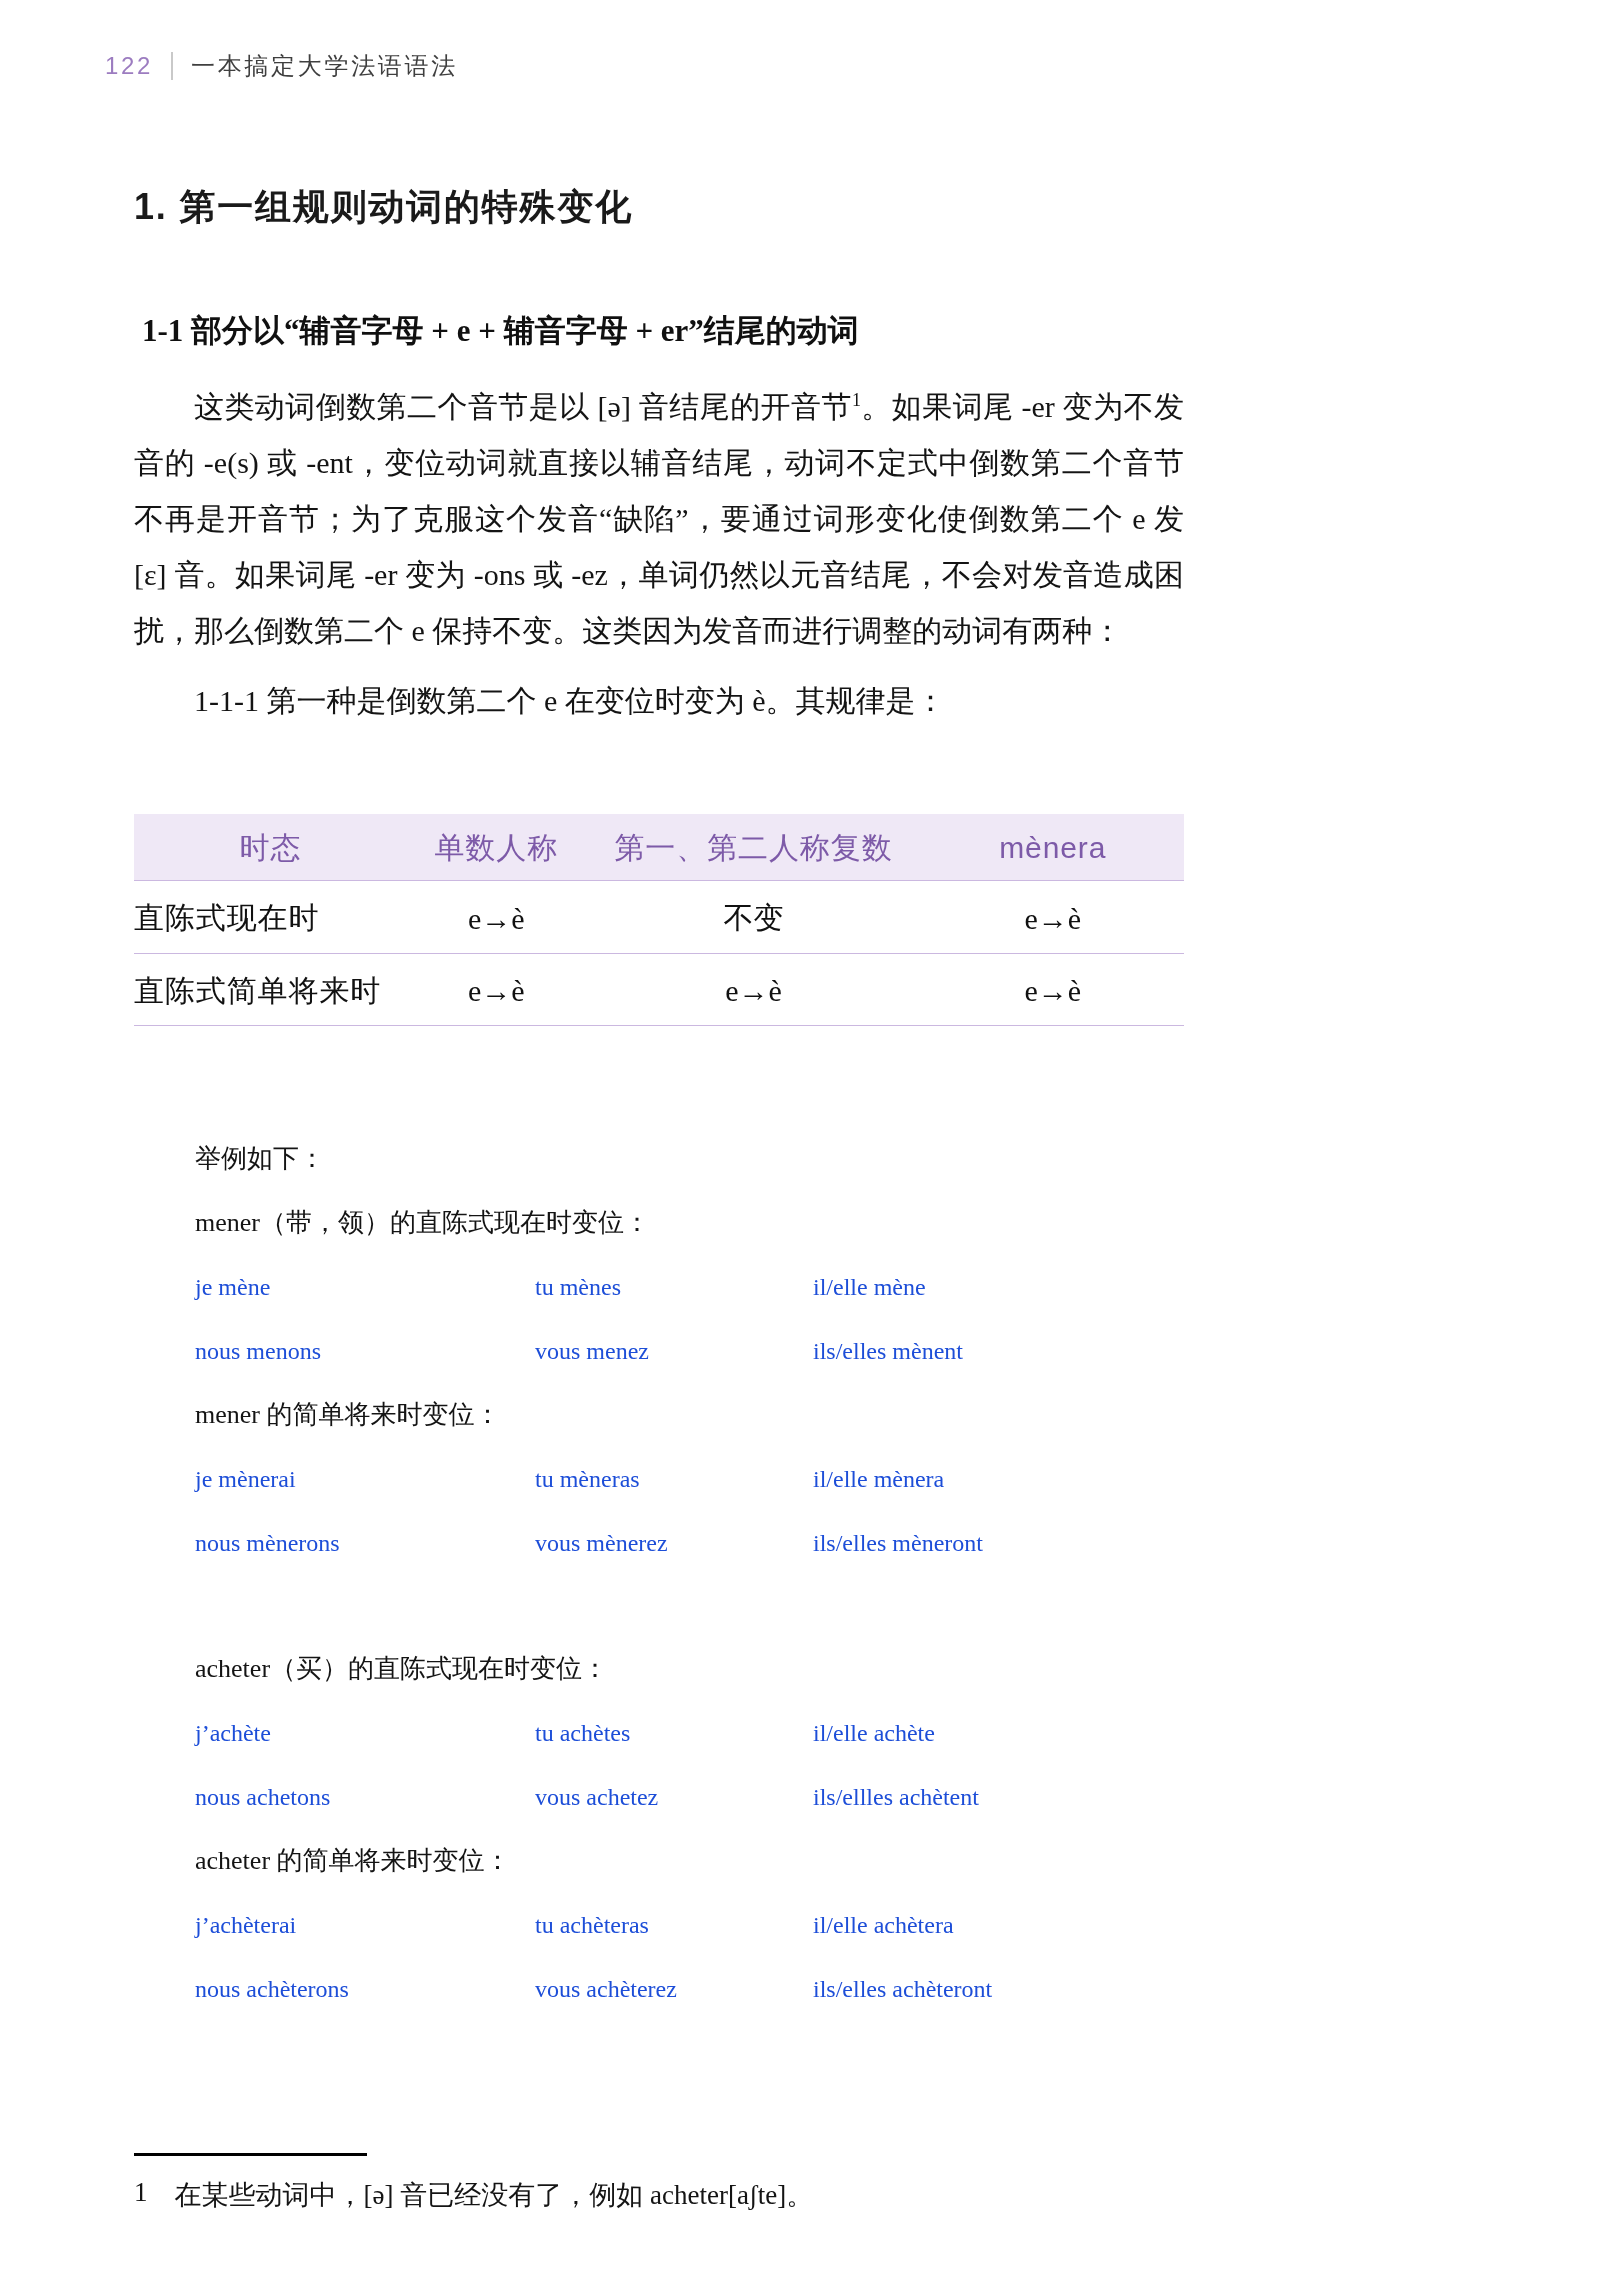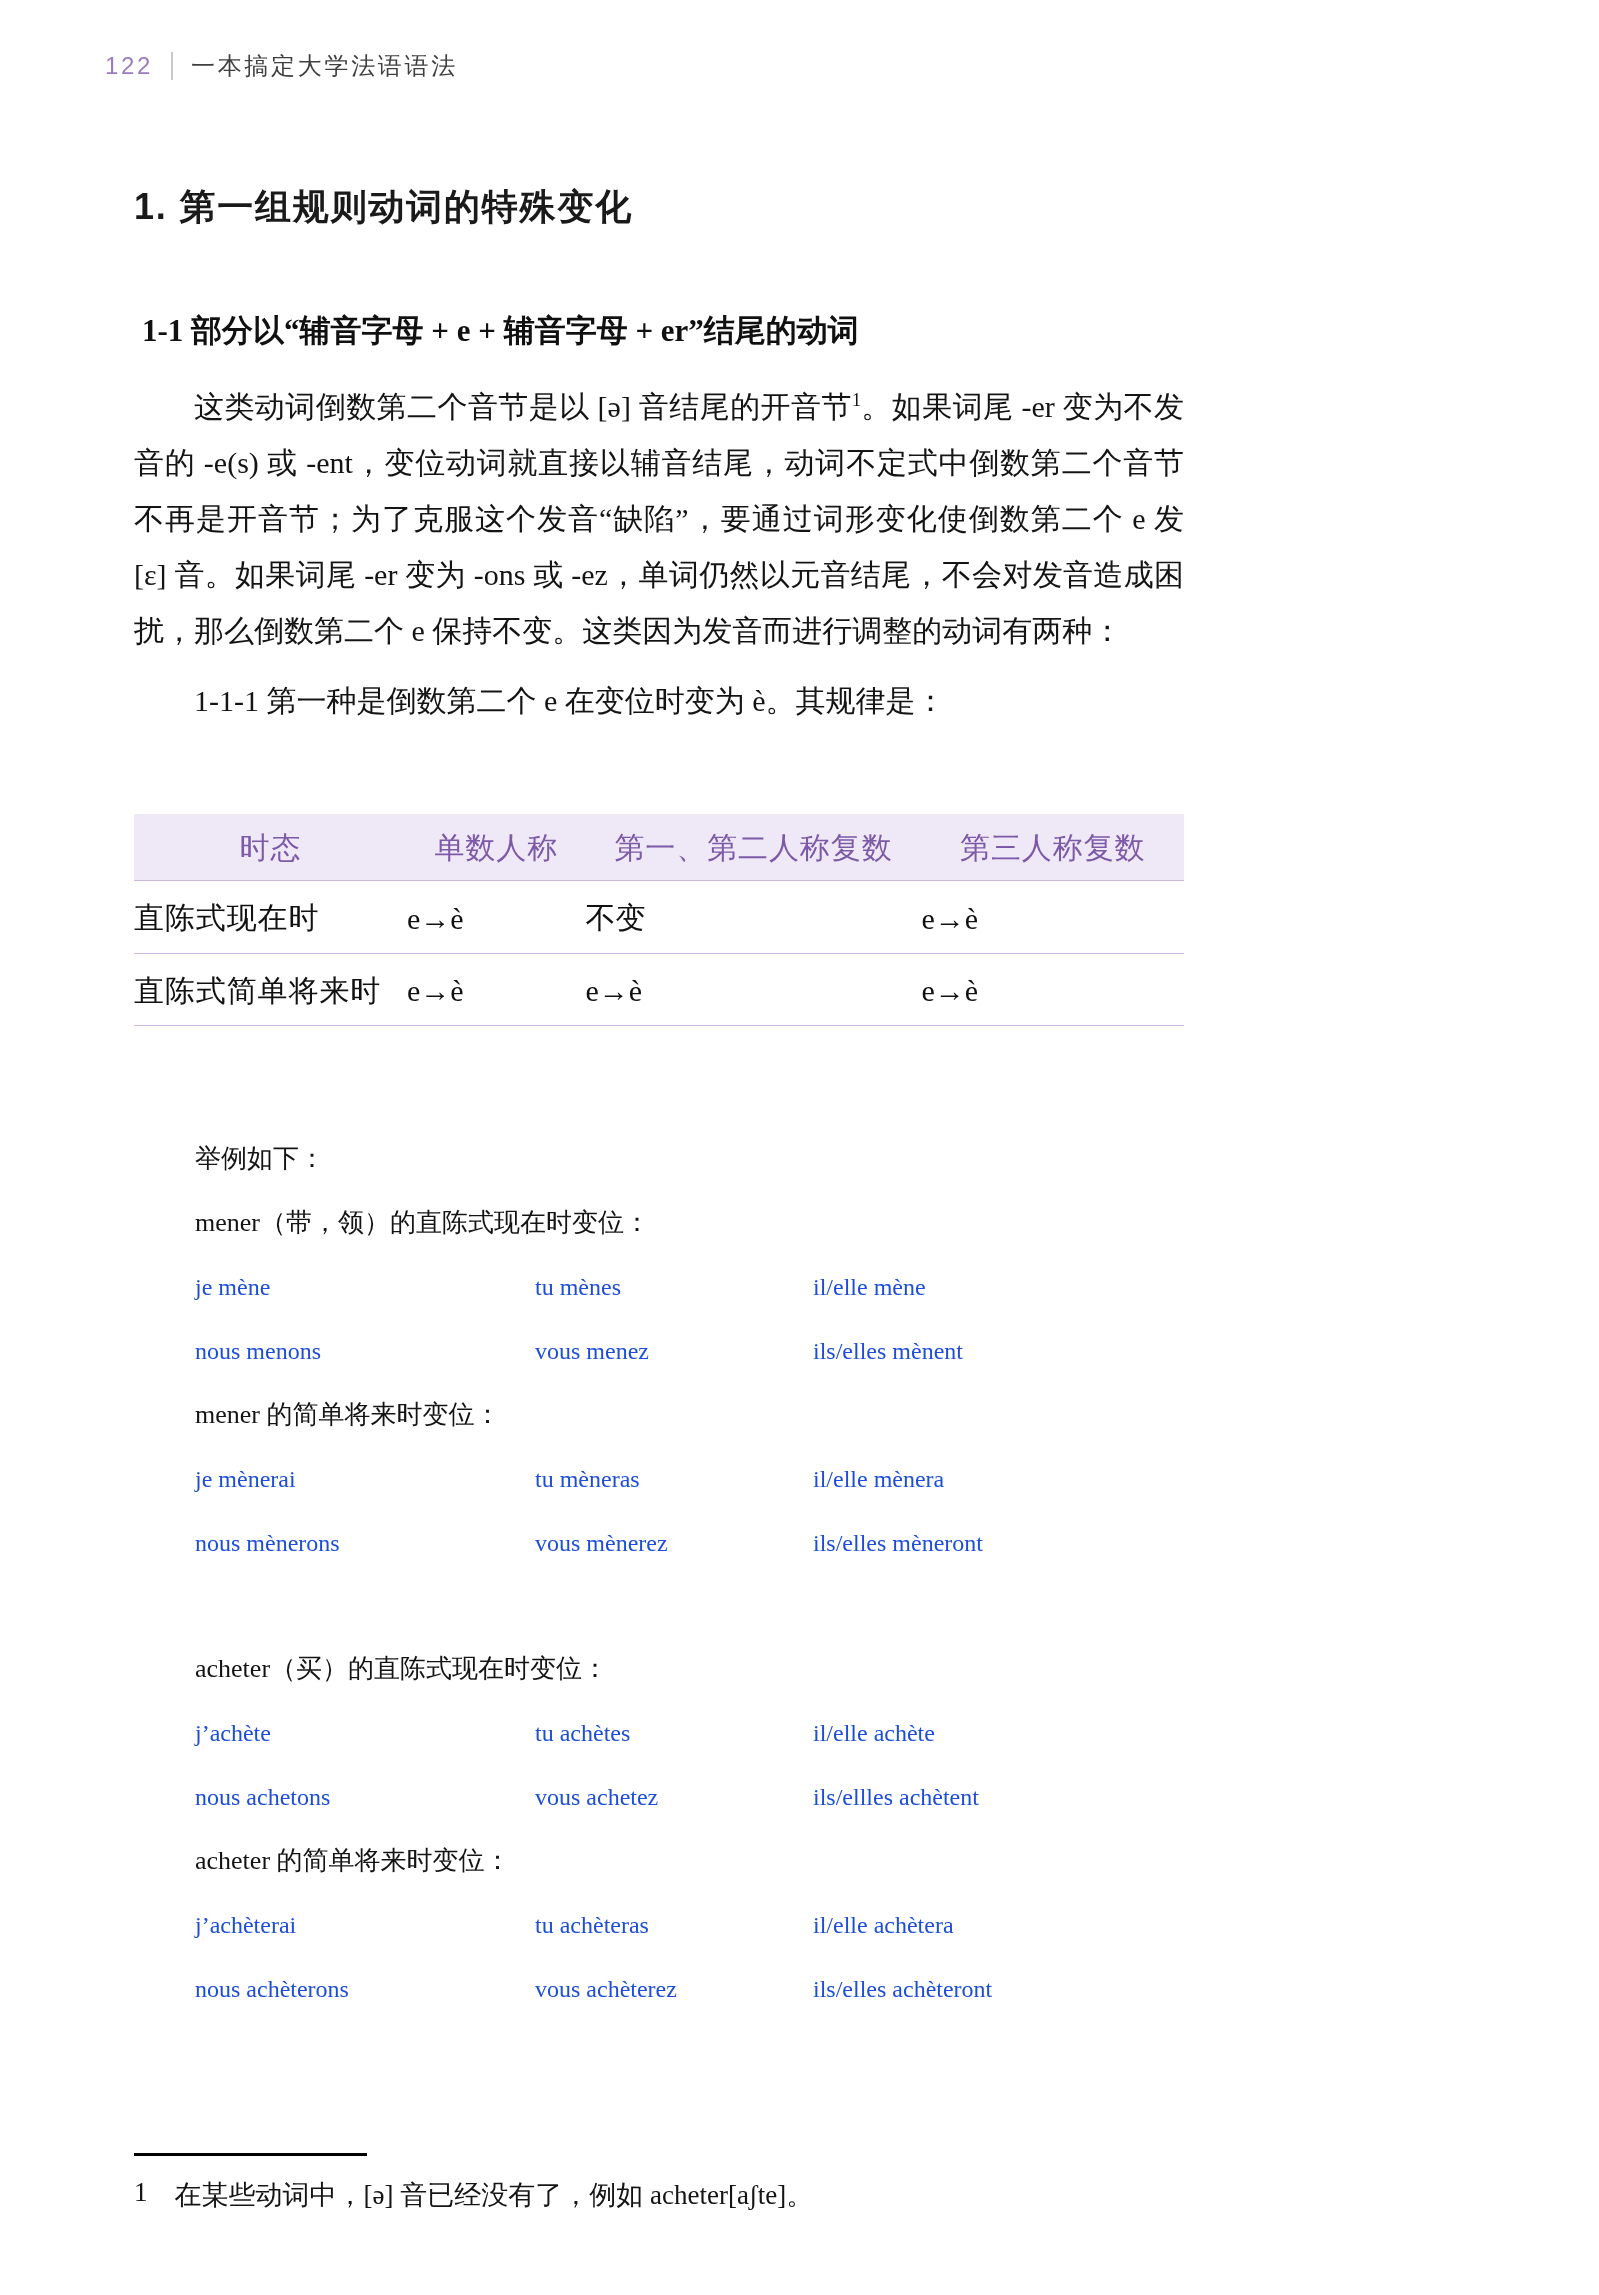--- a/index.html
+++ b/index.html
@@ -76,20 +76,21 @@
     font-family: "Liberation Sans", sans-serif;
     font-weight: 500;
     text-align: center;
     padding: 13.4px 0 11.6px;
     border-bottom: 1.8px solid #cbb8e0;
     letter-spacing: 0.9px;
   }
   table.rule-table td {
     padding: 17px 0 13.4px;
     border-bottom: 1.8px solid #cbb8e0;
+    text-align: center;
     font-family: "Liberation Serif", serif;
     color: #111111;
   }
   table.rule-table td.rowlabel {
     text-align: left;
     font-family: "Liberation Sans", sans-serif;
     letter-spacing: 0.9px;
   }
   col.c1 { width: 26%; } col.c2 { width: 17%; } col.c3 { width: 32%; } col.c4 { width: 25%; }
 
@@ -150,21 +151,21 @@
             <col class="c1">
             <col class="c2">
             <col class="c3">
             <col class="c4">
           </colgroup>
         <thead>
           <tr>
             <th>时态</th>
             <th>单数人称</th>
             <th>第一、第二人称复数</th>
-            <th>第三人称复数</th>
+            <th>mènera</th>
           </tr>
         </thead>
         <tbody>
           <tr>
             <td class="rowlabel">直陈式现在时</td>
             <td>e→è</td>
             <td>不变</td>
             <td>e→è</td>
           </tr>
           <tr>

